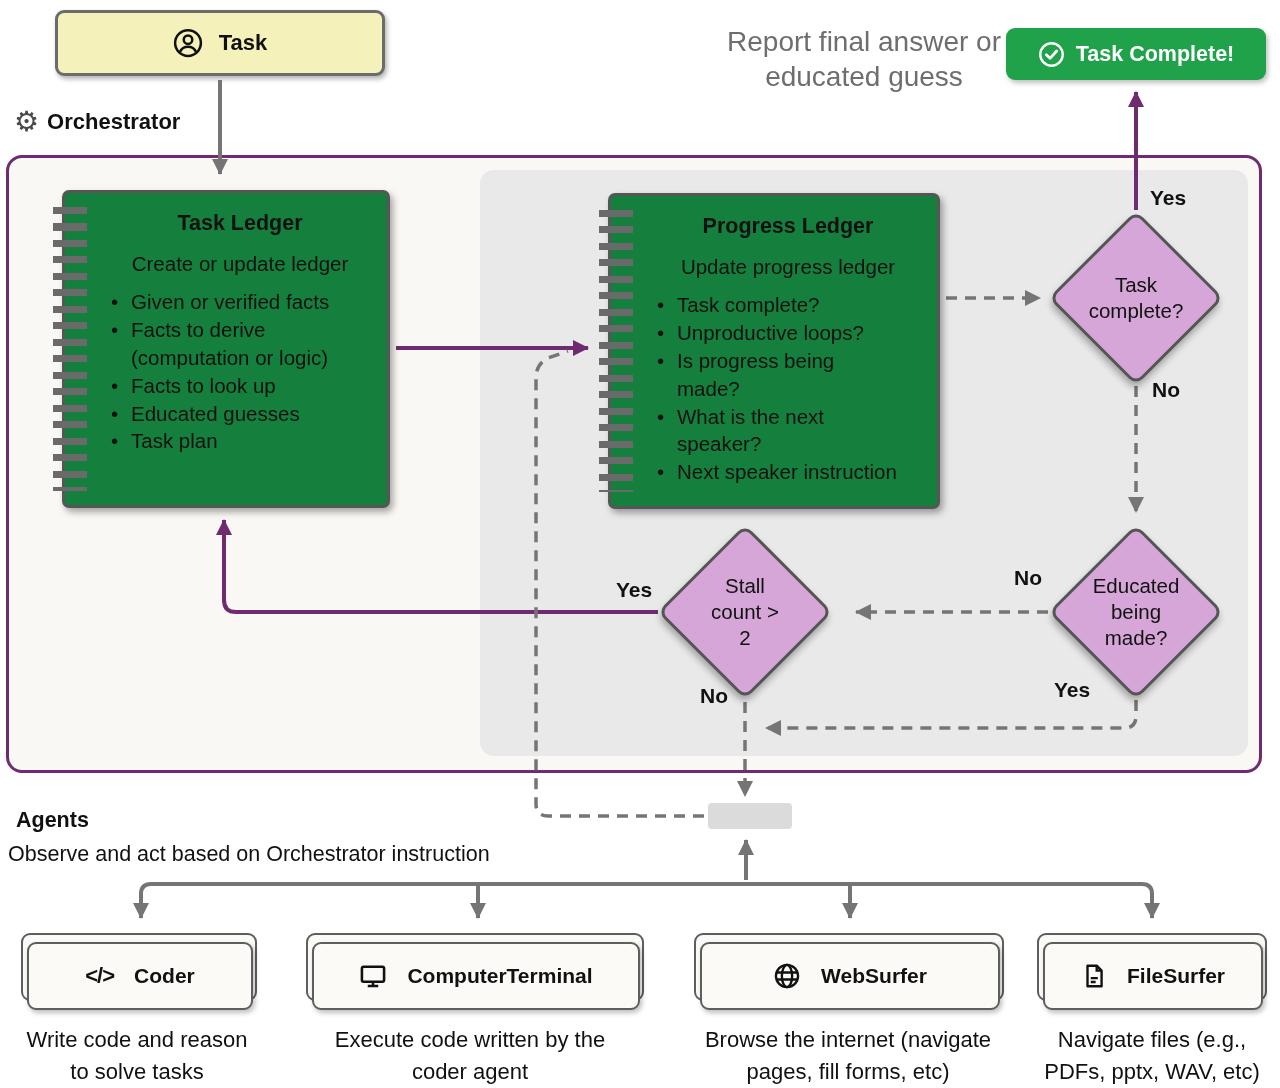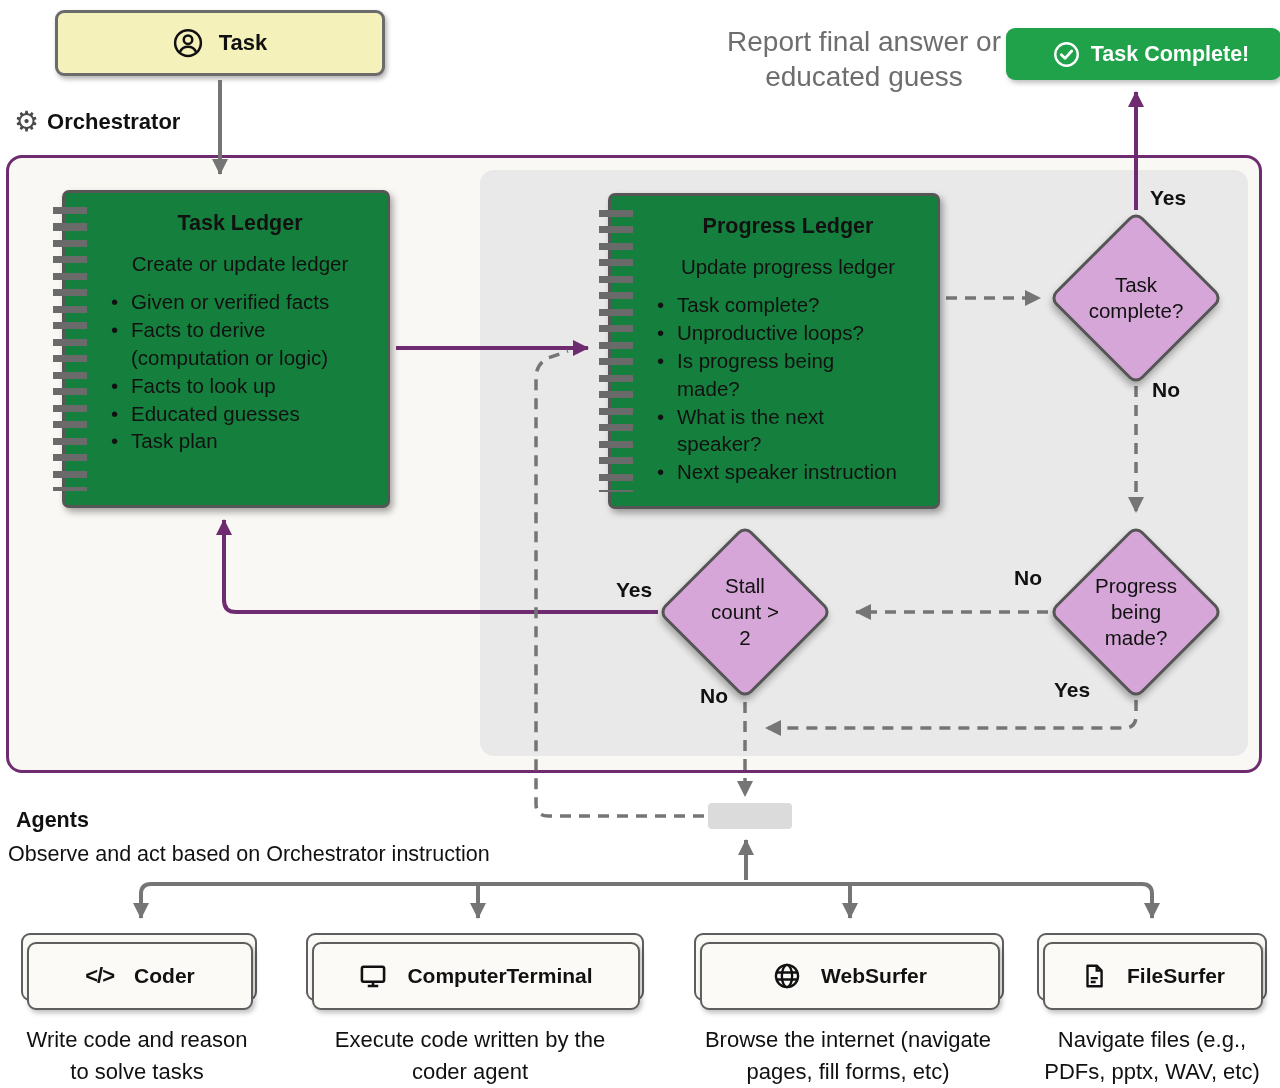--- a/index.html
+++ b/index.html
@@ -69,21 +69,21 @@
   .edge-label{font-size:21px;font-weight:700;z-index:12;}
 
   
   .outcome-note{
     left:726px;top:24px;width:276px;color:#6e6e6e;font-size:28px;line-height:1.25;
     text-align:center;white-space:pre-line;
   }
   .complete-btn{
     left:1006px;top:28px;width:260px;height:52px;background:#1FA24A;border-radius:9px;
     display:flex;align-items:center;justify-content:center;gap:11px;color:#fff;
-    font-size:21.5px;font-weight:700;box-shadow:2px 3px 5px rgba(0,0,0,.25);z-index:10;padding-left:15px;
+    font-size:21.5px;font-weight:700;box-shadow:2px 3px 5px rgba(0,0,0,.25);z-index:10;
   }
 
   
   .agents-title{left:16px;top:808px;font-size:21.5px;font-weight:700;}
   .agents-sub{left:8px;top:842px;font-size:21.5px;}
   .hub-bar{left:708px;top:803px;width:84px;height:26px;background:#DBDBDB;border-radius:4px;z-index:6;}
 
   .agent-card{z-index:10;}
   .agent-card .back,.agent-card .front{
     position:absolute;background:#FBFAF7;border:2.5px solid #5E5E5E;border-radius:9px;
@@ -216,21 +216,21 @@
     </div>
 </div>
 
 <div id="d-task" class="abs diamond">
   <div class="shape"></div>
   <div class="dlabel">Task
 complete?</div>
 </div>
 <div id="d-progress" class="abs diamond">
   <div class="shape"></div>
-  <div class="dlabel">Progress
+  <div class="dlabel">Educated
 being
 made?</div>
 </div>
 <div id="d-stall" class="abs diamond">
   <div class="shape"></div>
   <div class="dlabel">Stall
 count &gt;
 2</div>
 </div>
 

